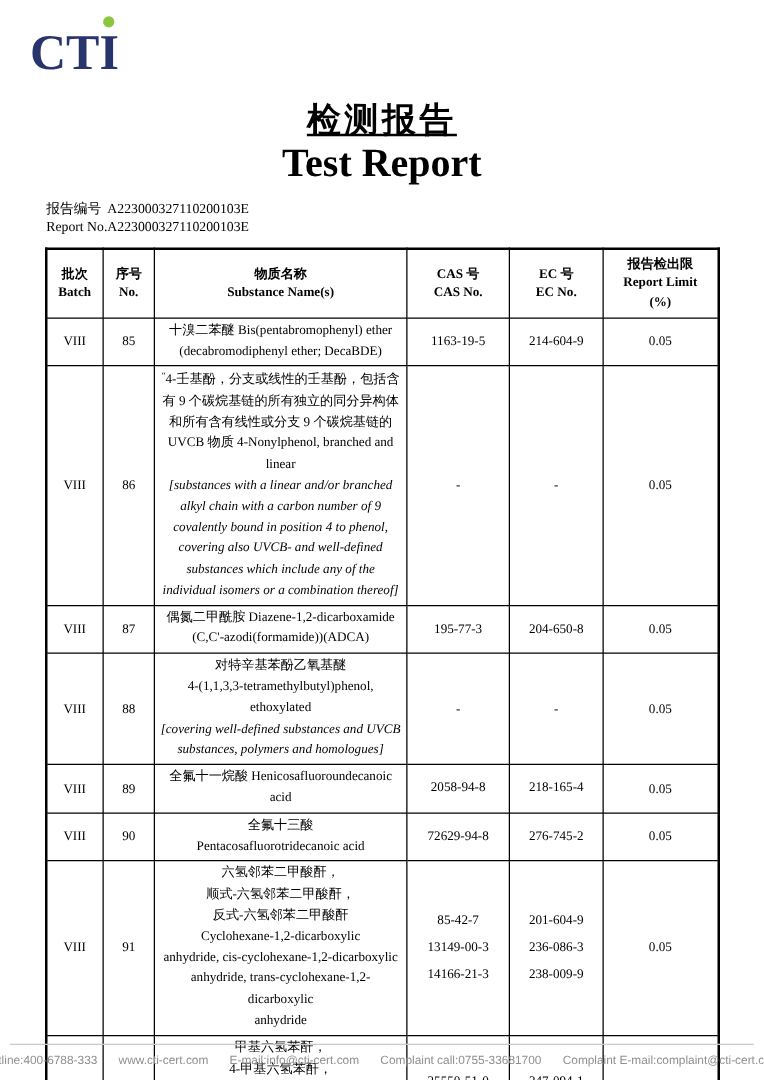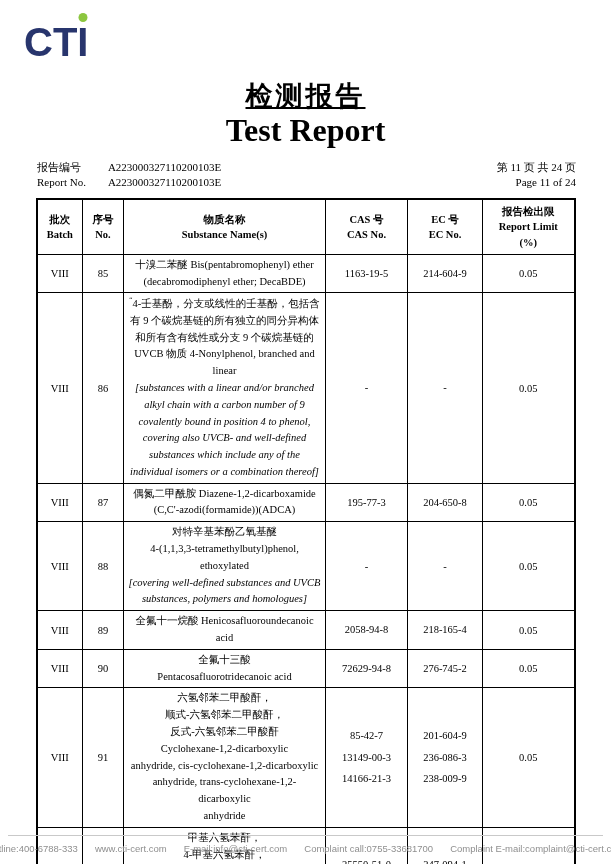--- a/index.html
+++ b/index.html
@@ -4,39 +4,39 @@
 <style>
   html,body{margin:0;padding:0;}
   body{
     width:611px;height:864px;background:#ffffff;position:relative;
     font-family:"Liberation Serif","DejaVu Serif",serif;color:#000;
     overflow:hidden;
   }
   
   .logo{display:flex;align-items:flex-end;margin:14px 0 0 24px;height:48px;}
   .logo-cti{
-    font-family:Liberation Sans, sans-serif;font-weight:800;
+    font-family:Liberation Serif, serif;font-weight:800;
     font-size:40px;line-height:1;color:#28356d;letter-spacing:0px;display:flex;align-items:flex-end;
   }
   .i-wrap{position:relative;display:inline-block;}
   .i-wrap .dot{
     position:absolute;top:-9px;left:50%;transform:translateX(-50%);
     width:9px;height:9px;border-radius:50%;background:#8cc63f;
   }
   .logo-cn{
     font-family:"Liberation Sans","DejaVu Sans",sans-serif;font-weight:700;
     font-size:31px;line-height:1;color:#28356d;letter-spacing:5px;margin-left:12px;
   }
   
   .title-block{text-align:center;margin-top:20px;}
   .title-cn{font-size:27px;font-weight:bold;letter-spacing:3px;line-height:1.1;text-decoration:underline;}
   .title-en{font-size:32px;font-weight:bold;line-height:1.15;}
   
   .report-info{display:flex;justify-content:space-between;margin:12px 35px 0 37px;font-size:11px;line-height:1.35;}
-  .ri-left{display:grid;grid-template-columns:auto auto;column-gap:22px;}
+  .ri-left{display:grid;grid-template-columns:auto auto;}
   .ri-right{text-align:right;}
   
   table.report{
     border-collapse:collapse;margin:8px auto 0 auto;width:538px;
     table-layout:fixed;border:2px solid #000;
   }
   table.report th,table.report td{
     border:1px solid #000;text-align:center;vertical-align:middle;
     font-size:10.5px;padding:2px 3px;word-wrap:break-word;
   }
@@ -71,24 +71,20 @@
   <div class="title-cn">检测报告</div>
   <div class="title-en">Test Report</div>
 </div>
 
 <div class="report-info">
   <div class="ri-left">
     <span>报告编号</span>
     <span>A223000327110200103E</span>
     <span>Report No.</span>
     <span>A223000327110200103E</span>
-  </div>
-  <div class="ri-right">
-    <div>第 11 页 共 24 页</div>
-    <div>Page 11 of 24</div>
   </div>
 </div>
 
 <table class="report">
   <colgroup>
     <col class="c-batch">
       <col class="c-no">
       <col class="c-sub">
     <col class="c-cas">
       <col class="c-ec">

